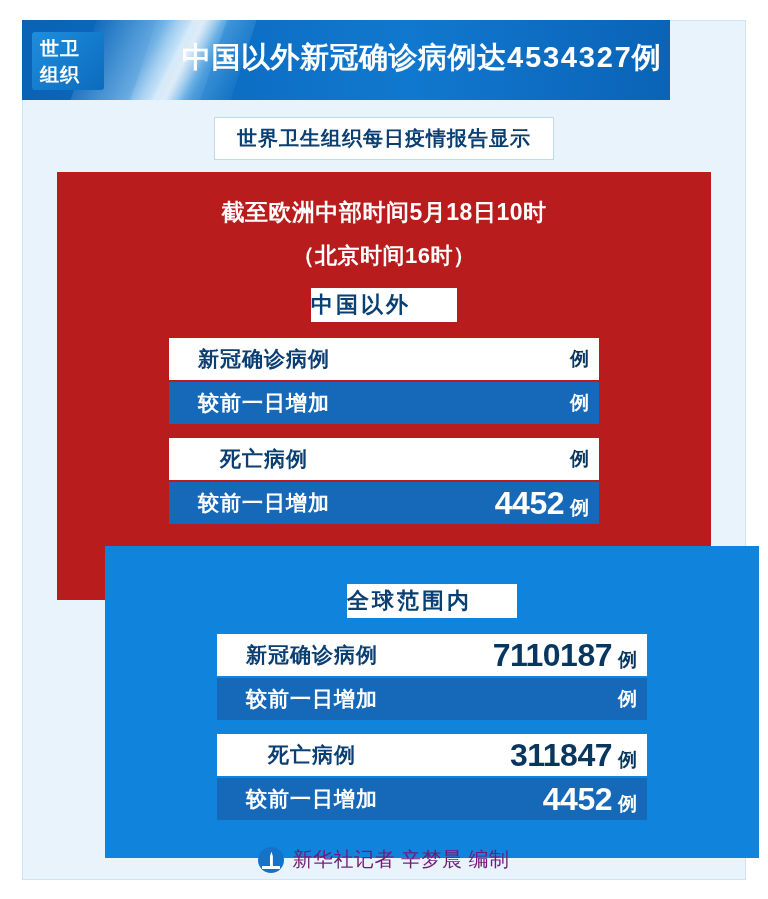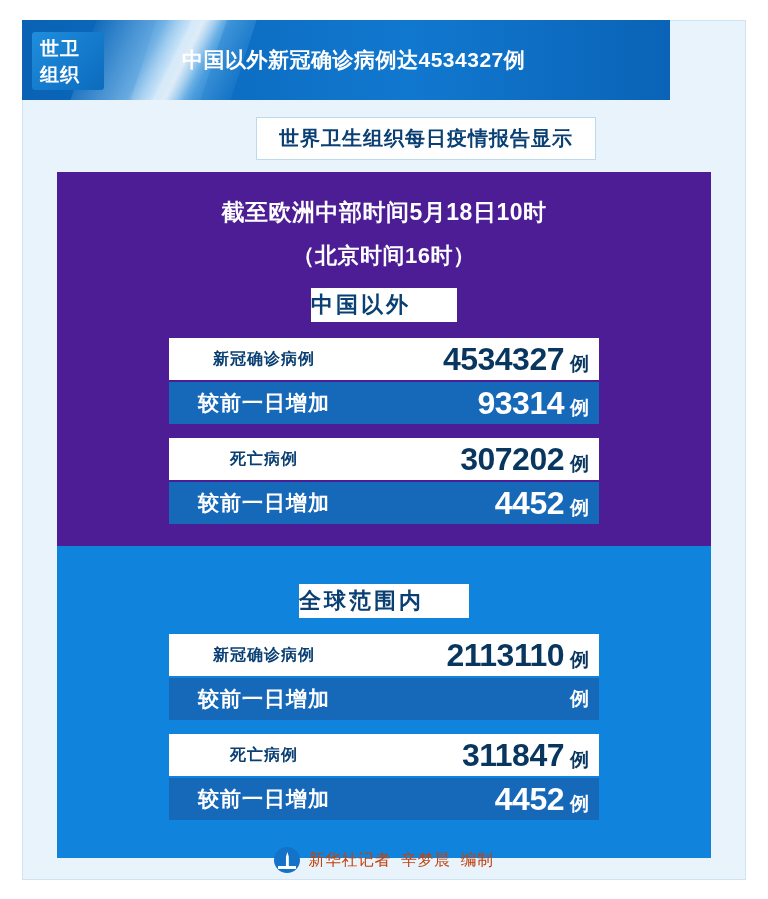--- a/index.html
+++ b/index.html
@@ -73,52 +73,52 @@
     padding: 4px 0 0 8px;
     box-sizing: border-box;
   }
   .logo-badge span { display: block; }
   .header-title {
     position: absolute;
     left: 160px;
     top: 18px;
     width: 560px;
     color: #ffffff;
-    font-size: 21px;
+    font-size: 29px;
     font-weight: bold;
     letter-spacing: 0.5px;
     line-height: 44px;
     white-space: nowrap;
+    font-family: Liberation Mono, monospace;
   }
   
   .subtitle {
     position: absolute;
     left: 50%;
     transform: translateX(-50%);
     top: 117px;
     background: #ffffff;
     border: 1px solid #bcd9ee;
     padding: 7px 22px;
     font-size: 20px;
     color: #0a3f73;
     font-weight: bold;
     letter-spacing: 1px;
     white-space: nowrap;
-    margin-left: 42px;
   }
   
   .panel {
     position: absolute;
     left: 57px;
     width: 654px;
     background: #1186dd;
     box-sizing: border-box;
   }
-  .panel-1 { top: 172px; height: 428px; background: #4c1d95; }
-  .panel-2 { top: 546px; height: 312px; background: #1084dc; }
+  .panel-1 { top: 172px; height: 428px; background: #b91c1c; }
+  .panel-2 { top: 546px; height: 312px; background: #1084dc; margin-left: 48px; }
 
   .panel-date {
     color: #ffffff;
     font-size: 23px;
     font-weight: bold;
     text-align: center;
     line-height: 36px;
     padding-top: 22px;
     letter-spacing: 0.5px;
   }
@@ -144,21 +144,21 @@
   }
   .stat-row {
     display: flex;
     align-items: stretch;
     height: 42px;
     margin-bottom: 2px;
   }
   .label-white {
     background: #ffffff;
     color: #0a3f73;
-    font-size: 16px;
+    font-size: 21px;
     font-weight: bold;
     letter-spacing: 1px;
     display: flex;
     align-items: center;
     justify-content: center;
     padding: 0 14px;
     min-width: 190px;
     box-sizing: border-box;
   }
   .label-blue {
@@ -239,24 +239,23 @@
   .credit-logo::after {
     content: "";
     position: absolute;
     left: 4px;
     bottom: 4px;
     width: 18px;
     height: 3px;
     background: #ffffff;
   }
   .credit-text {
-    font-size: 16px;
-    color: #c2410c;
+    font-size: 20px;
+    color: #701a75;
     letter-spacing: 0.5px;
-    font-family: Liberation Mono, monospace;
   }
 </style>
 </head>
 <body>
 
 <div class="poster">
 
   <div class="frame"></div>
 
   <div class="header">
@@ -275,36 +274,33 @@
     <div class="panel-date">
       <div>截至欧洲中部时间5月18日10时</div>
       <div class="line2">（北京时间16时）</div>
     </div>
     <div class="section-pill">中国以外</div>
 
     <div class="stat-group">
       <div class="stat-row">
         <div class="label-white">新冠确诊病例</div>
         <div class="value-wrap">
-          <span class="value-num">4534327</span>
           <span class="value-unit">例</span>
         </div>
       </div>
       <div class="stat-row">
         <div class="label-blue" style="min-width:190px;">较前一日增加</div>
         <div class="value-wrap blue">
-          <span class="value-num">93314</span>
           <span class="value-unit">例</span>
         </div>
       </div>
       <div class="gap"></div>
       <div class="stat-row">
         <div class="label-white">死亡病例</div>
         <div class="value-wrap">
-          <span class="value-num">307202</span>
           <span class="value-unit">例</span>
         </div>
       </div>
       <div class="stat-row">
         <div class="label-blue" style="min-width:190px;">较前一日增加</div>
         <div class="value-wrap blue">
           <span class="value-num">4452</span>
           <span class="value-unit">例</span>
         </div>
       </div>
@@ -312,21 +308,21 @@
   </div>
 
   <div class="panel panel-2">
     <div style="height:24px;"></div>
     <div class="section-pill wide">全球范围内</div>
 
     <div class="stat-group">
       <div class="stat-row">
         <div class="label-white">新冠确诊病例</div>
         <div class="value-wrap">
-          <span class="value-num">2113110</span>
+          <span class="value-num">7110187</span>
           <span class="value-unit">例</span>
         </div>
       </div>
       <div class="stat-row">
         <div class="label-blue" style="min-width:190px;">较前一日增加</div>
         <div class="value-wrap blue">
           <span class="value-unit">例</span>
         </div>
       </div>
       <div class="gap"></div>

